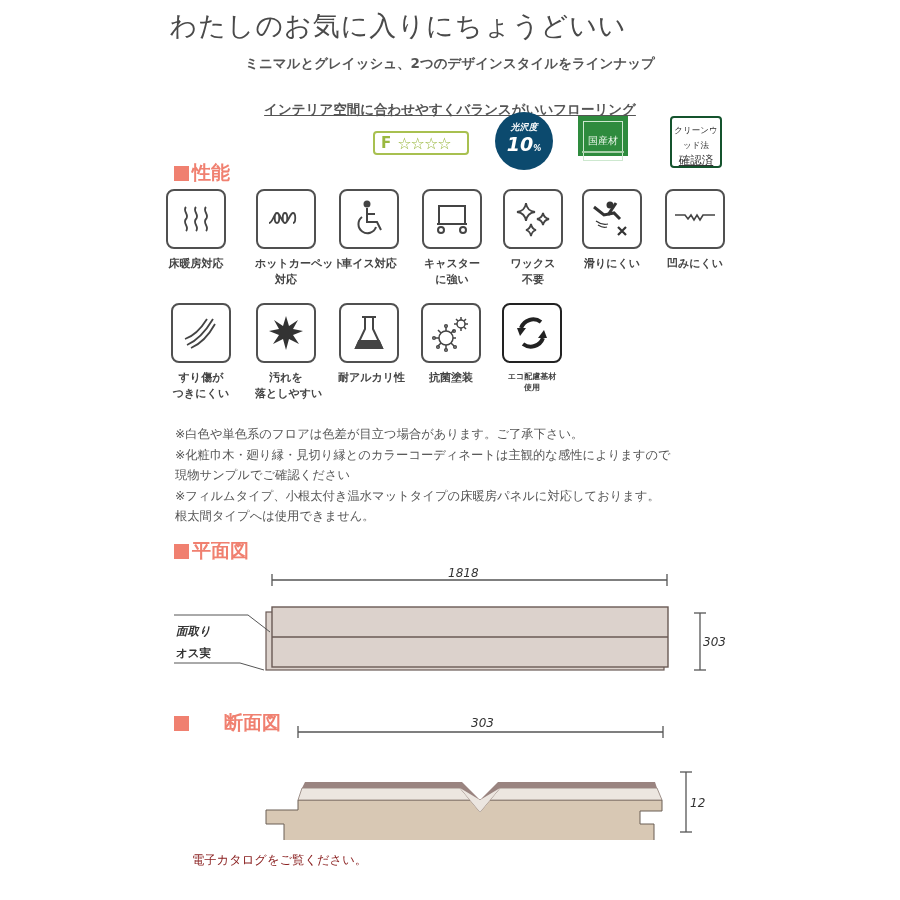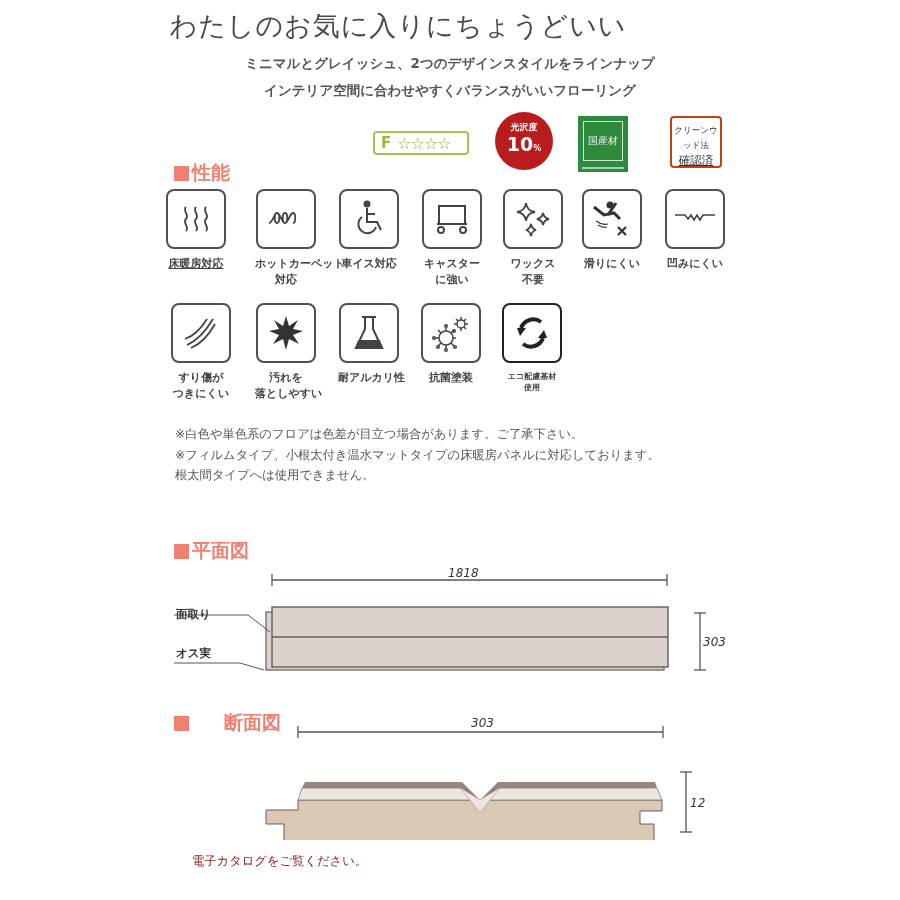--- a/index.html
+++ b/index.html
@@ -4,45 +4,45 @@
 <style>
   html,body{margin:0;padding:0;background:#ffffff;}
   body{width:900px;height:900px;position:relative;overflow:hidden;font-family:"DejaVu Sans","Liberation Sans",sans-serif;color:#444;}
   .abs{position:absolute;}
   .title{left:0;width:796px;top:8px;text-align:center;font-size:27px;color:#4a4a4a;letter-spacing:1px;font-weight:500;}
   .sub{left:0;width:900px;text-align:center;font-size:13.5px;color:#555;font-weight:bold;}
   .sec-head{font-size:19px;color:#f08070;font-weight:bold;display:flex;align-items:center;}
   .sec-head .sq{display:inline-block;width:15px;height:15px;background:#f08070;margin-right:3px;}
   .badge-f{left:373px;top:131px;width:96px;height:24px;border:2px solid #a8c050;border-radius:4px;box-sizing:border-box;color:#9ab840;display:flex;align-items:center;font-size:15px;font-weight:bold;padding-left:6px;}
   .badge-f .stars{font-size:16px;margin-left:6px;letter-spacing:-1px;font-weight:normal;}
-  .badge-gloss{left:495px;top:112px;width:58px;height:58px;border-radius:50%;background:#b91c1c;color:#fff;text-align:center;}
+  .badge-gloss{left:495px;top:112px;width:58px;height:58px;border-radius:50%;background:#0c4a6e;color:#fff;text-align:center;font-style:italic;}
   .badge-gloss .l1{font-size:9px;margin-top:9px;font-weight:bold;}
   .badge-gloss .l2{font-size:19px;font-weight:bold;line-height:20px;}
   .badge-gloss .l2 small{font-size:8px;}
-  .badge-kokusan{left:578px;top:116px;width:50px;height:56px;background:#2e8b3e;}
+  .badge-kokusan{left:578px;top:116px;width:50px;height:40px;background:#2e8b3e;}
   .badge-kokusan .inner{position:absolute;left:5px;top:5px;width:38px;height:38px;border:1px solid #cde8cf;color:#e8f5e8;font-size:10px;text-align:center;line-height:38px;}
   .badge-kokusan .foot{position:absolute;left:4px;bottom:3px;width:42px;height:2px;background:#a8d0aa;}
-  .badge-clean{left:670px;top:116px;width:52px;height:52px;border:2px solid #c2410c;border-radius:4px;box-sizing:border-box;text-align:center;font-size:10px;color:#333;line-height:15px;padding-top:5px;}
+  .badge-clean{left:670px;top:116px;width:52px;height:52px;border:2px solid #14532d;border-radius:4px;box-sizing:border-box;text-align:center;font-size:10px;color:#333;line-height:15px;padding-top:5px;}
   .badge-clean .b2{font-size:11.5px;text-decoration:underline;}
   .icon{width:62px;text-align:center;}
   .icon .box{width:60px;height:60px;border:2px solid #505050;border-radius:8px;box-sizing:border-box;margin:0 auto;display:flex;align-items:center;justify-content:center;background:#fff;}
   .icon .box.eco{border-color:#222;border-width:2.5px;}
   .icon .lbl{font-size:11px;color:#444;margin-top:7px;line-height:16px;white-space:nowrap;font-weight:bold;}
   .icon .lbl.small{font-size:8px;line-height:11px;margin-top:8px;}
   .notes{left:175px;top:424px;font-size:12.3px;color:#555;line-height:20.5px;}
   .footnote{left:180px;top:852px;font-size:12.3px;color:#8a2020;line-height:18px;}
   .dim{font-size:12px;color:#333;font-style:italic;}
   .lbl-small{font-size:11.5px;color:#333;font-weight:bold;}
 </style>
 </head>
 <body>
 
 <div class="abs title">わたしのお気に入りにちょうどいい</div>
 <div class="abs sub" style="top:55px;">ミニマルとグレイッシュ、2つのデザインスタイルをラインナップ</div>
-<div class="abs sub" style="top:82px;">インテリア空間に合わせやすくバランスがいいフローリング</div>
+<div class="abs sub" style="top:101px;text-decoration:underline;">インテリア空間に合わせやすくバランスがいいフローリング</div>
 
 <div class="abs badge-f">
   <span>F</span>
   <span class="stars">☆☆☆☆</span>
 </div>
 <div class="abs badge-gloss">
   <div class="l1">光沢度</div>
   <div class="l2"><span>10</span><small>%</small></div>
 </div>
 <div class="abs badge-kokusan">
@@ -52,21 +52,21 @@
 <div class="abs badge-clean">
   <div style="font-size:8.5px;">クリーンウッド法</div>
   <div class="b2">確認済</div>
 </div>
 
 <div class="abs sec-head" style="left:174px;top:160px;">
   <span class="sq"></span>
   <span>性能</span>
 </div>
 
-<div class="abs icon" style="left:165px;top:189px;text-decoration:underline;">
+<div class="abs icon" style="left:165px;top:189px;">
   <div class="box">
     <svg width="40" height="32" viewBox="0 0 40 32" fill="none" stroke="#444" stroke-width="1.8">
         <path d="M10 4c-4 4 4 8 0 12s4 8 0 12"></path>
         <path d="M20 4c-4 4 4 8 0 12s4 8 0 12"></path>
         <path d="M30 4c-4 4 4 8 0 12s4 8 0 12"></path>
       </svg>
   </div>
   <div class="lbl">床暖房対応</div>
 </div>
 <div class="abs icon" style="left:255px;top:189px;">
@@ -181,20 +181,22 @@
         <path d="M10 30a13 13 0 0 0 20-6"></path>
         <polygon points="4,14 13,14 7,22" fill="#222" stroke="none"></polygon>
         <polygon points="34,24 25,24 31,16" fill="#222" stroke="none"></polygon>
       </svg>
   </div>
   <div class="lbl small"><span>エコ配慮基材</span><br><span>使用</span></div>
 </div>
 
 <div class="abs notes">
   <div>※白色や単色系のフロアは色差が目立つ場合があります。ご了承下さい。</div>
+  <div>※化粧巾木・廻り縁・見切り縁とのカラーコーディネートは主観的な感性によりますので</div>
+  <div>現物サンプルでご確認ください</div>
   <div>※フィルムタイプ、小根太付き温水マットタイプの床暖房パネルに対応しております。</div>
   <div>根太間タイプへは使用できません。</div>
 </div>
 
 <div class="abs sec-head" style="left:174px;top:538px;">
   <span class="sq"></span>
   <span>平面図</span>
 </div>
 
 <svg class="abs" style="left:160px;top:560px;" width="580" height="120">
@@ -205,21 +207,21 @@
   <rect x="112" y="47" width="396" height="60" fill="#dcd2cc" stroke="#6a5a55" stroke-width="1.4"></rect>
   <line x1="112" y1="77" x2="508" y2="77" stroke="#6a5a55" stroke-width="1.6"></line>
   <polyline points="14,55 88,55 110,72" fill="none" stroke="#555" stroke-width="1"></polyline>
   <polyline points="14,103 80,103 104,110" fill="none" stroke="#555" stroke-width="1"></polyline>
   <line x1="540" y1="53" x2="540" y2="110" stroke="#555" stroke-width="1.3"></line>
   <line x1="534" y1="53" x2="546" y2="53" stroke="#555" stroke-width="1.3"></line>
   <line x1="534" y1="110" x2="546" y2="110" stroke="#555" stroke-width="1.3"></line>
 </svg>
 <div class="abs dim" style="left:448px;top:566px;">1818</div>
 <div class="abs dim" style="left:703px;top:635px;">303</div>
-<div class="abs lbl-small" style="left:176px;top:607px;">面取り</div>
+<div class="abs lbl-small" style="left:176px;top:624px;font-style:italic;">面取り</div>
 <div class="abs lbl-small" style="left:176px;top:646px;">オス実</div>
 
 <div class="abs sec-head" style="left:174px;top:710px;gap:32px;">
   <span class="sq"></span>
   <span>断面図</span>
 </div>
 
 <svg class="abs" style="left:160px;top:720px;" width="580" height="120">
   <line x1="138" y1="12" x2="503" y2="12" stroke="#555" stroke-width="1.3"></line>
   <line x1="138" y1="6" x2="138" y2="18" stroke="#555" stroke-width="1.3"></line>
@@ -229,14 +231,14 @@
   <polygon points="142,68 145,62 302,62 320,80 338,62 495,62 497,68 340,68 320,92 300,68" fill="#9a8480"></polygon>
   <polygon points="300,68 320,80 340,68 320,92" fill="#ece6e0"></polygon>
   <line x1="526" y1="52" x2="526" y2="112" stroke="#555" stroke-width="1.3"></line>
   <line x1="520" y1="52" x2="532" y2="52" stroke="#555" stroke-width="1.3"></line>
   <line x1="520" y1="112" x2="532" y2="112" stroke="#555" stroke-width="1.3"></line>
 </svg>
 <div class="abs dim" style="left:471px;top:716px;">303</div>
 <div class="abs dim" style="left:690px;top:796px;">12</div>
 
 <div class="abs footnote">
-  <div style="padding-left:12px;">電子カタログをご覧ください。</div>
+  <div style="padding-left:12px;font-family:Liberation Mono, monospace;">電子カタログをご覧ください。</div>
 </div>
 
 </body></html>

